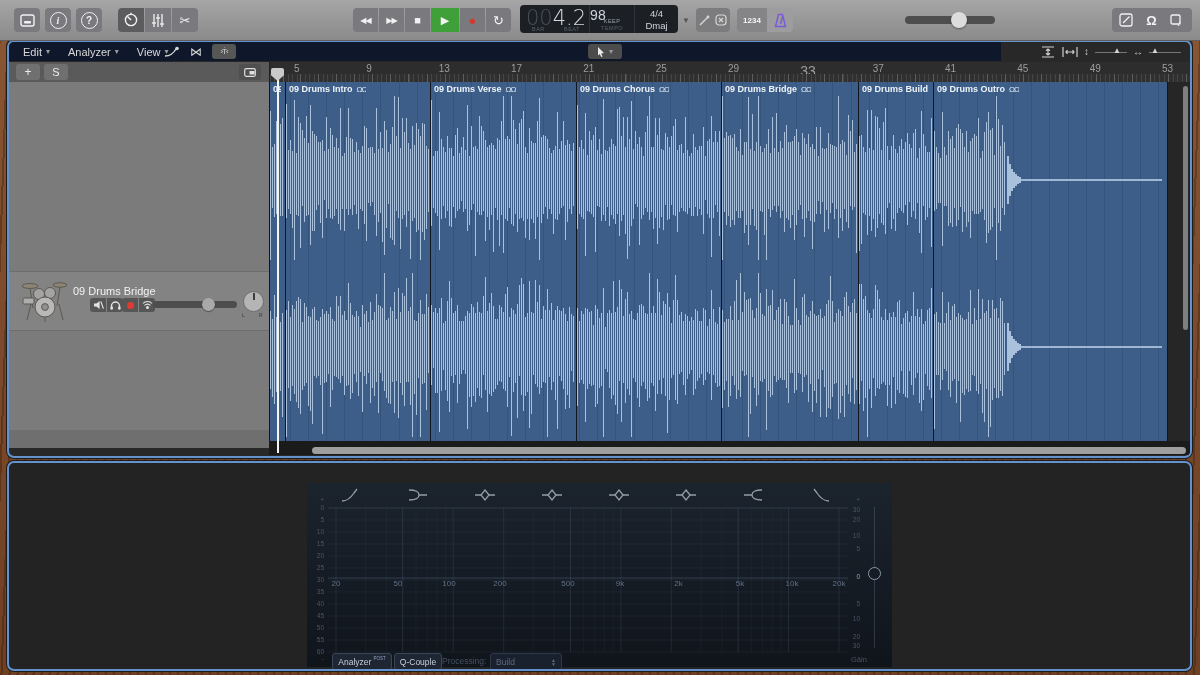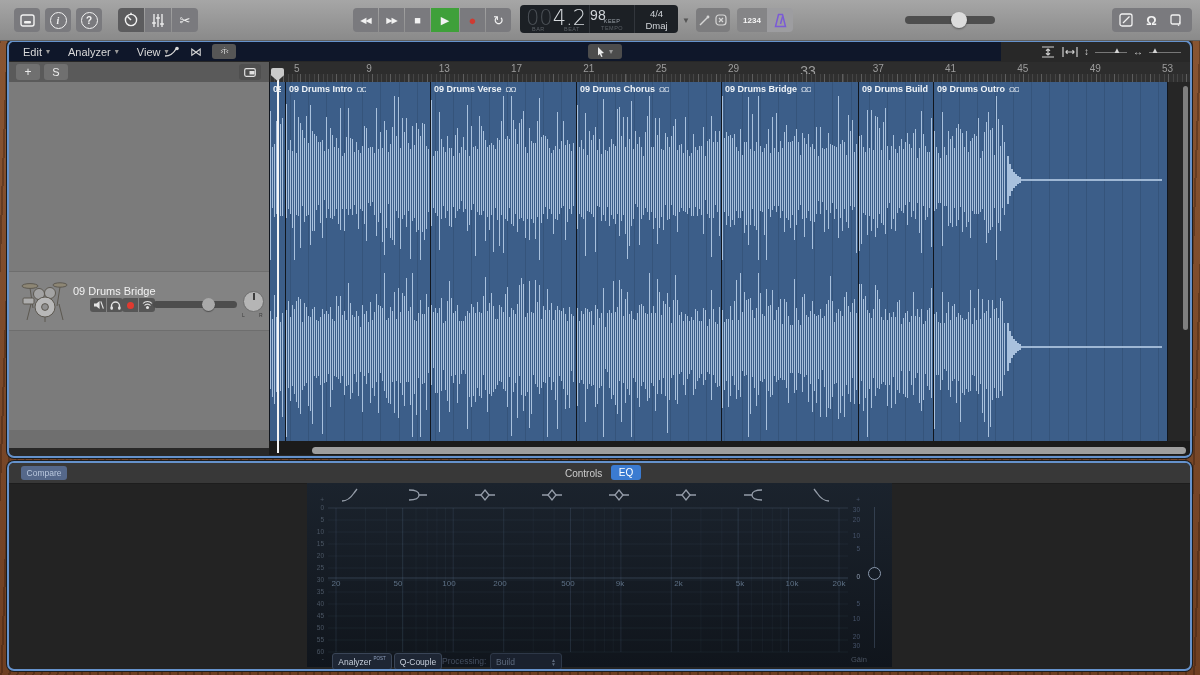--- a/index.html
+++ b/index.html
@@ -1162,31 +1162,20 @@
     <div class="region-label" style="left: 853px; top: 42px; max-width: 67px; position: absolute; z-index: 3;">
       <span>09 Drums Build</span>
     </div>
     <div class="region-label" style="left: 928px; top: 42px; max-width: 226px; position: absolute; z-index: 3;">
       <span>09 Drums Outro</span>
       <span class="loopglyph">ΩΩ</span>
     </div>
   </div>
 
 <div class="abs pane" style="left:7px;top:461px;width:1181px;height:206px;background:#232323;">
-  <div class="abs" style="left:0;top:0;width:1181px;height:20px;background:#383838;border-bottom:1px solid #1d1d1d;">
-    <div class="abs" style="left:12px;top:3px;width:46px;height:14px;background:#55688a;border-radius:3px;color:#bac8de;font-size:8.5px;display:flex;align-items:center;justify-content:center;">
-        <span>Compare</span>
-      </div>
-    <div class="abs" style="left:556px;top:3px;height:14px;display:flex;align-items:center;color:#cdcdcd;font-size:10px;">
-        <span>Controls</span>
-      </div>
-    <div class="abs" style="left:602px;top:2px;width:30px;height:15px;background:#3b7bd1;border-radius:3px;color:#fff;font-size:10px;display:flex;align-items:center;justify-content:center;">
-        <span>EQ</span>
-      </div>
-  </div>
 
   <div class="abs" style="left:298px;top:20px;width:585px;height:184px;background:linear-gradient(180deg,#1b232d,#10151c);">
     <div id="eq-bands" style="position:absolute;left:0;top:2px;width:585px;height:20px;">
         <svg width="24" height="16" viewBox="-12 -8 24 16" style="position: absolute; left: 32px; top: 2px;">
           <g stroke="#949ca8" stroke-width="1.3" fill="none">
             <path d="M-9,6 C-4,6 -1,4 3,-2 L6,-6"></path>
           </g>
         </svg>
         <svg width="24" height="16" viewBox="-12 -8 24 16" style="position: absolute; left: 99px; top: 2px;">
           <g stroke="#949ca8" stroke-width="1.3" fill="none">

